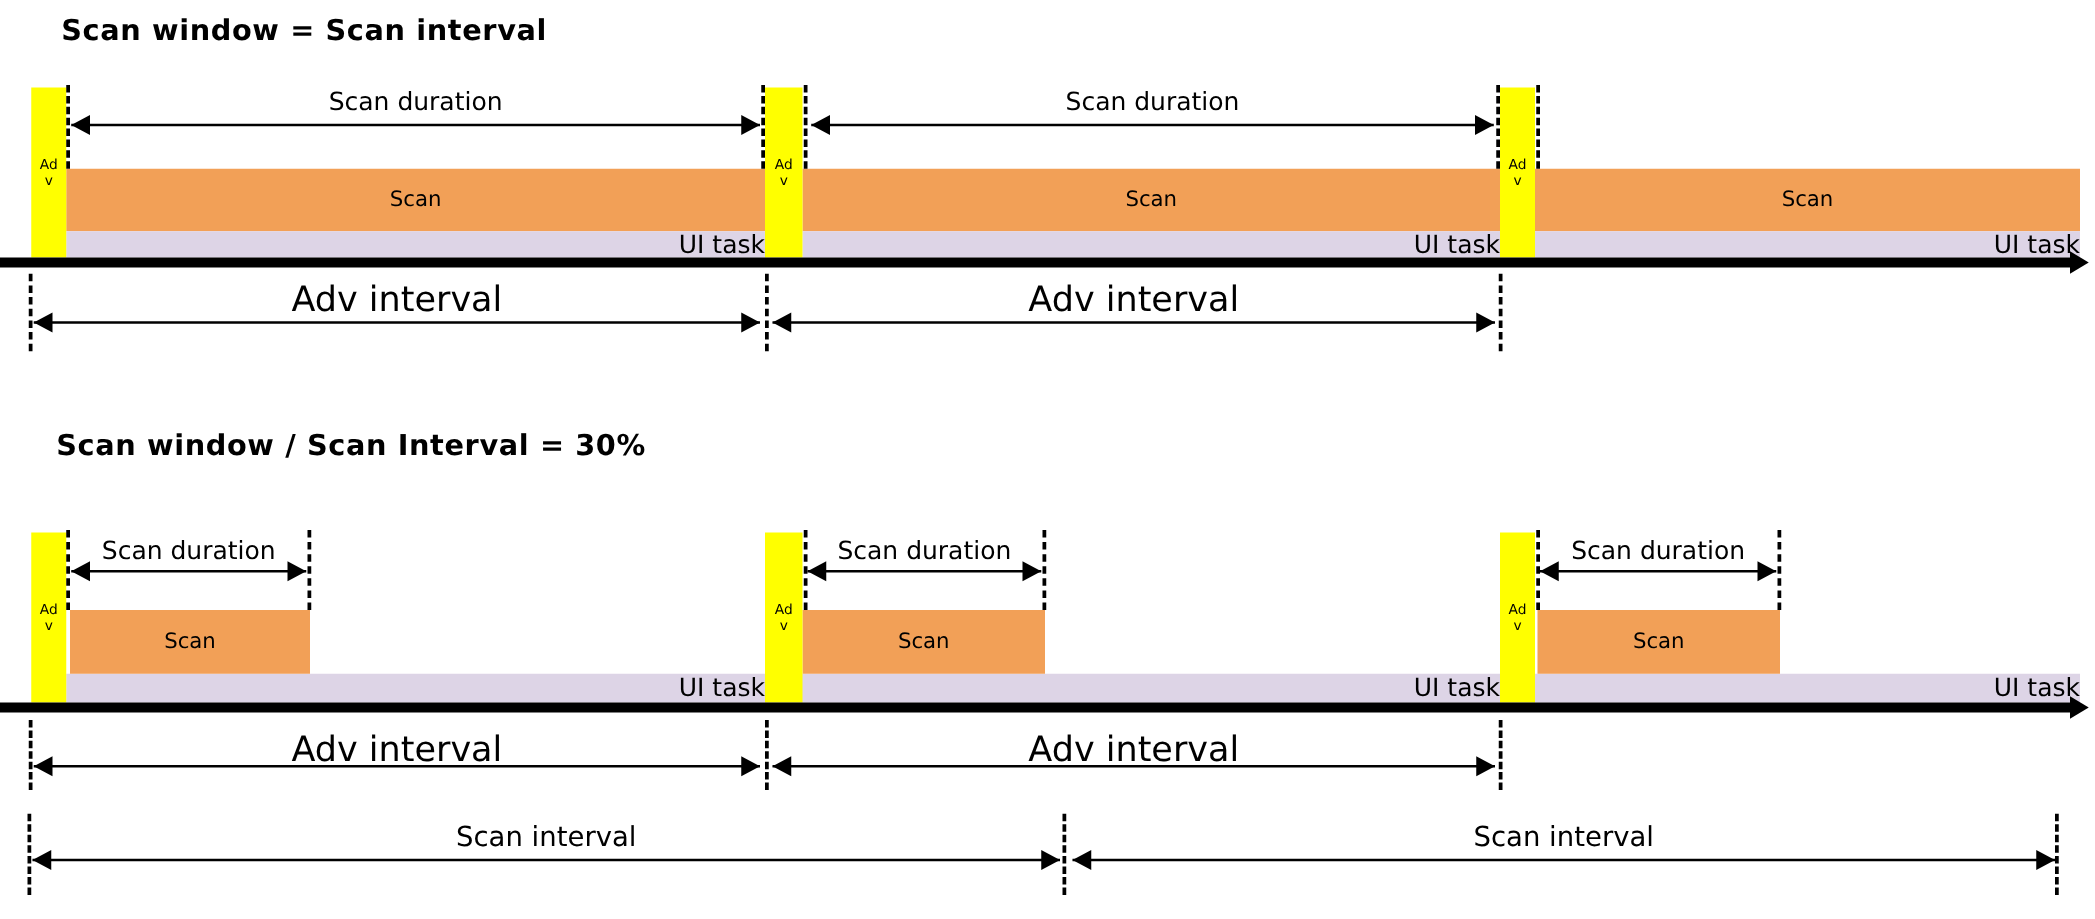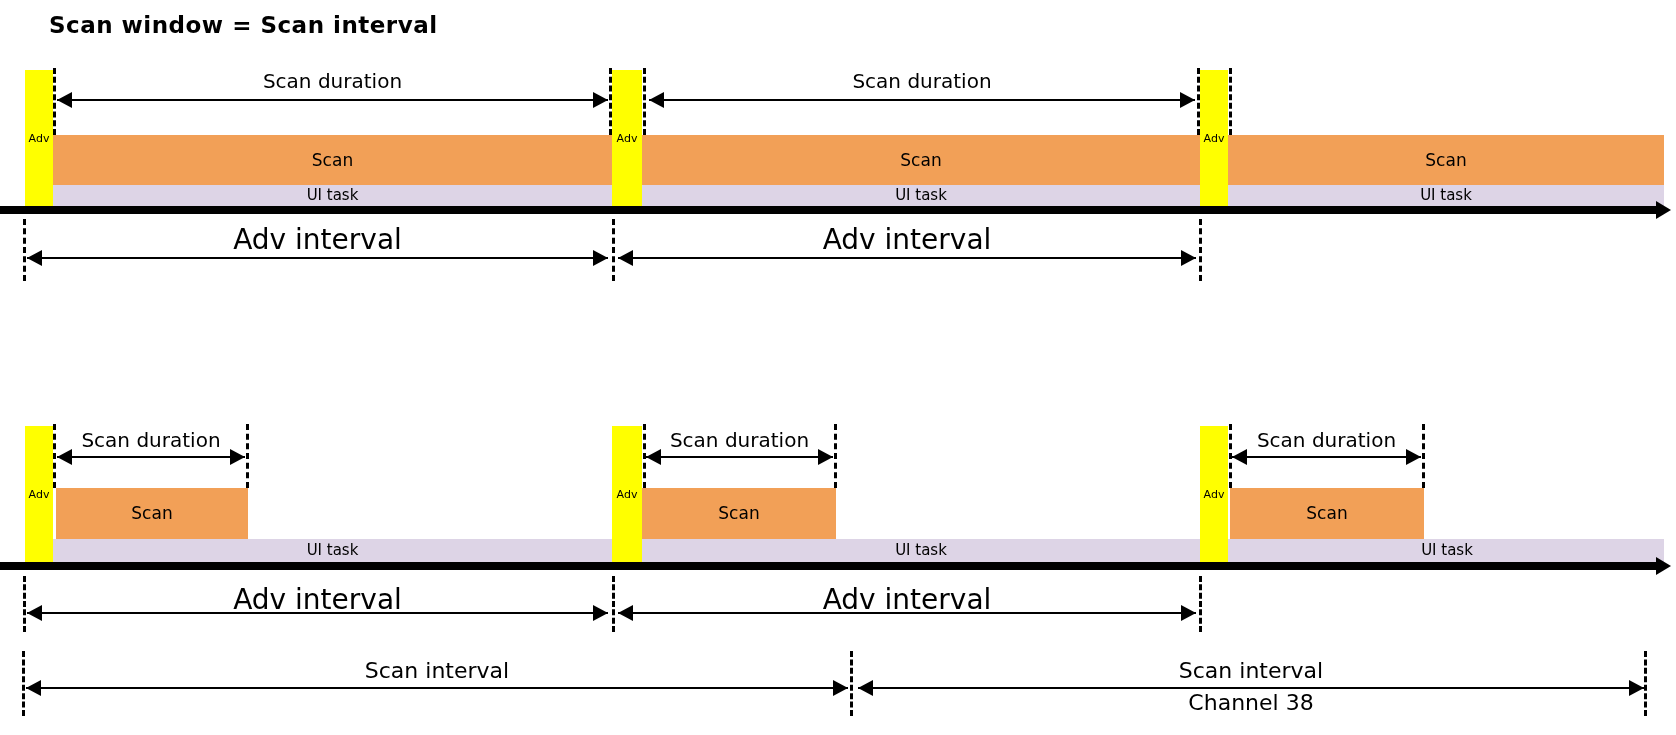--- a/index.html
+++ b/index.html
@@ -1,41 +1,41 @@
 <!DOCTYPE html>
 <html><head>
 <meta charset="utf-8">
 <style>
   html,body{margin:0;padding:0;background:#fff;}
   .canvas{position:relative;width:1676px;height:735px;background:#ffffff;overflow:hidden;
           font-family:"DejaVu Sans","Liberation Sans",sans-serif;color:#000;}
   .title{position:absolute;font-size:23px;font-weight:bold;letter-spacing:.5px;white-space:nowrap;}
   
   .bar{position:absolute;}
-  .advbar{position:absolute;display:flex;flex-direction:row;align-items:center;justify-content:center;
+  .advbar{position:absolute;display:flex;flex-direction:column;align-items:center;justify-content:center;
           font-size:11px;line-height:13px;z-index:5;}
   
   .dot{position:absolute;width:0;border-left:3px dashed #000;z-index:6;}
   
   .arr{position:absolute;height:2px;background:#000;z-index:4;}
   .arr::before{content:"";position:absolute;left:0;top:-7px;width:0;height:0;
                border-top:8px solid transparent;border-bottom:8px solid transparent;border-right:15px solid #000;}
   .arr::after{content:"";position:absolute;right:0;top:-7px;width:0;height:0;
               border-top:8px solid transparent;border-bottom:8px solid transparent;border-left:15px solid #000;}
   
   .axis{position:absolute;height:8px;background:#000;z-index:7;}
   .axis::after{content:"";position:absolute;right:-15px;top:-5px;width:0;height:0;
                border-top:9px solid transparent;border-bottom:9px solid transparent;border-left:15px solid #000;}
   
   .lbl{position:absolute;text-align:center;white-space:nowrap;z-index:3;}
   .f20{font-size:20px;}
   .f21{font-size:28px;}
   .f22{font-size:22px;}
   .f17{font-size:17px;}
-  .f15{font-size:15px;}
+  .f15{font-size:20px;text-align:right;}
 </style>
 </head>
 <body>
 
 <div class="canvas">
 
   <div class="title" style="left:49px;top:12px;">Scan window = Scan interval</div>
 
   <div class="bar" style="left: 53px; top: 135px; width: 559px; height: 50px; background-color: rgb(242, 160, 87);"></div>
   <div class="bar" style="left: 642px; top: 135px; width: 558px; height: 50px; background-color: rgb(242, 160, 87);"></div>
@@ -79,20 +79,21 @@
 
   <div class="dot" style="left:23px;top:219px;height:62px;"></div>
   <div class="dot" style="left:612px;top:219px;height:62px;"></div>
   <div class="dot" style="left:1199px;top:219px;height:62px;"></div>
 
   <div class="lbl f21" style="left:27px;top:223px;width:581px;">Adv interval</div>
   <div class="arr" style="left:27px;top:257px;width:581px;"></div>
   <div class="lbl f21" style="left:618px;top:223px;width:578px;">Adv interval</div>
   <div class="arr" style="left:618px;top:257px;width:578px;"></div>
 
+  <div class="title" style="left:45px;top:344px;">Scan window / Scan Interval = 30%</div>
 
   <div class="bar" style="left: 53px; top: 539px; width: 1611px; height: 23px; background-color: rgb(221, 212, 230);"></div>
 
   <div class="bar" style="left: 56px; top: 488px; width: 192px; height: 51px; background-color: rgb(242, 160, 87);"></div>
   <div class="bar" style="left: 642px; top: 488px; width: 194px; height: 51px; background-color: rgb(242, 160, 87);"></div>
   <div class="bar" style="left: 1230px; top: 488px; width: 194px; height: 51px; background-color: rgb(242, 160, 87);"></div>
 
   <div class="lbl f17" style="left:56px;top:488px;width:192px;line-height:51px;">Scan</div>
   <div class="lbl f17" style="left:642px;top:488px;width:194px;line-height:51px;">Scan</div>
   <div class="lbl f17" style="left:1230px;top:488px;width:194px;line-height:51px;">Scan</div>
@@ -140,15 +141,14 @@
 
   <div class="dot" style="left:22px;top:651px;height:65px;"></div>
   <div class="dot" style="left:850px;top:651px;height:65px;"></div>
   <div class="dot" style="left:1644px;top:651px;height:65px;"></div>
 
   <div class="lbl f22" style="left:26px;top:658px;width:822px;">Scan interval</div>
   <div class="arr" style="left:26px;top:687px;width:822px;"></div>
 
   <div class="lbl f22" style="left:858px;top:658px;width:786px;">Scan interval</div>
   <div class="arr" style="left:858px;top:687px;width:786px;"></div>
-  <div class="lbl f22" style="left:858px;top:690px;width:786px;">Channel 38</div>
 
 </div>
 
 </body></html>

